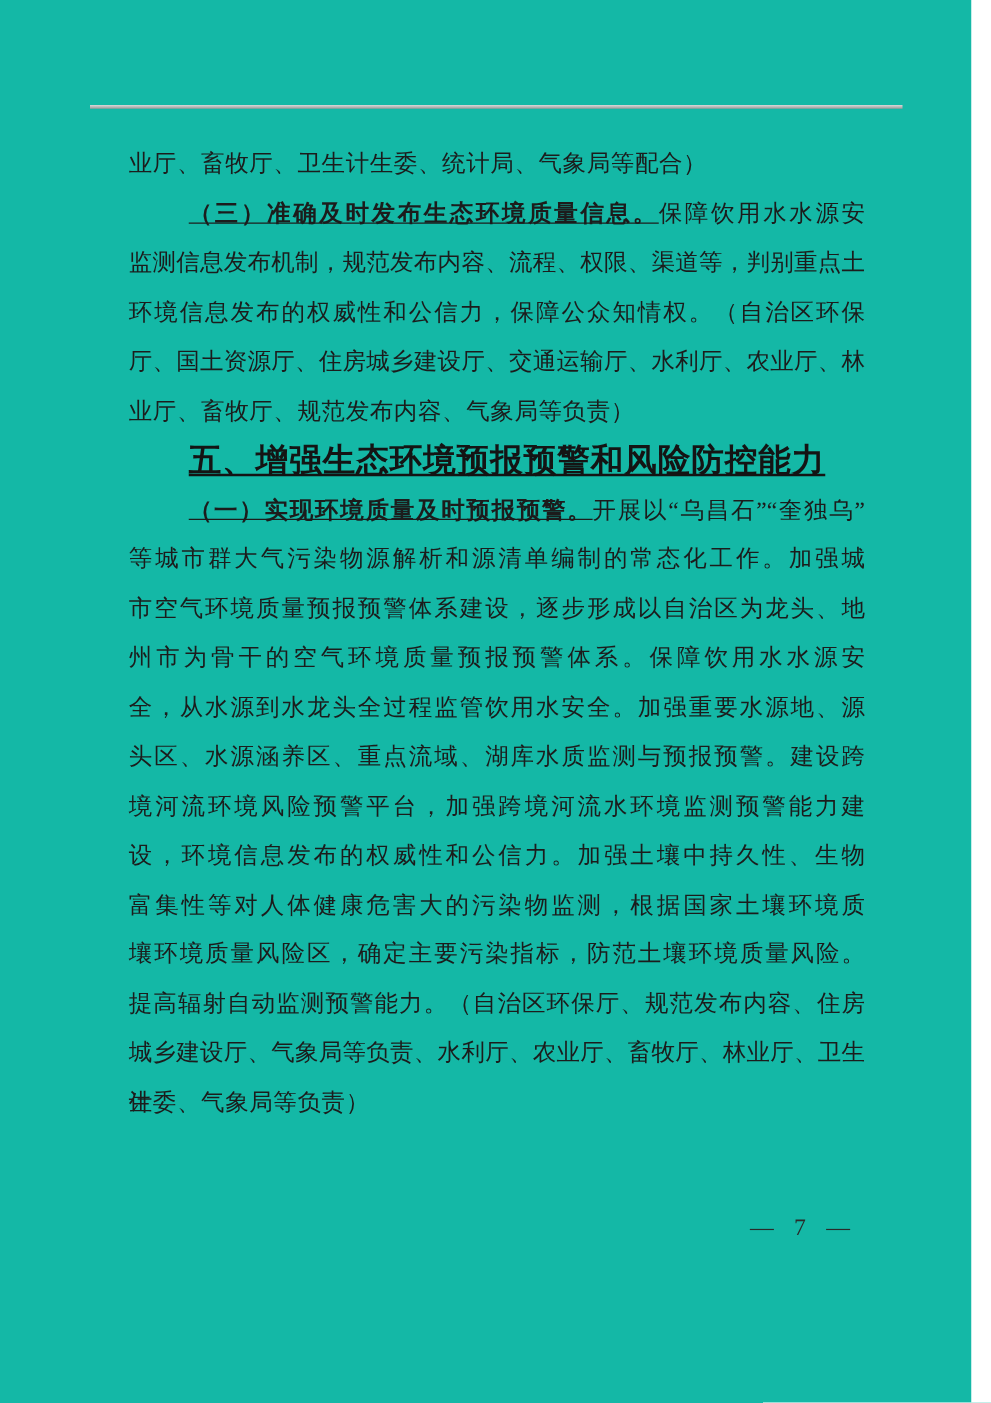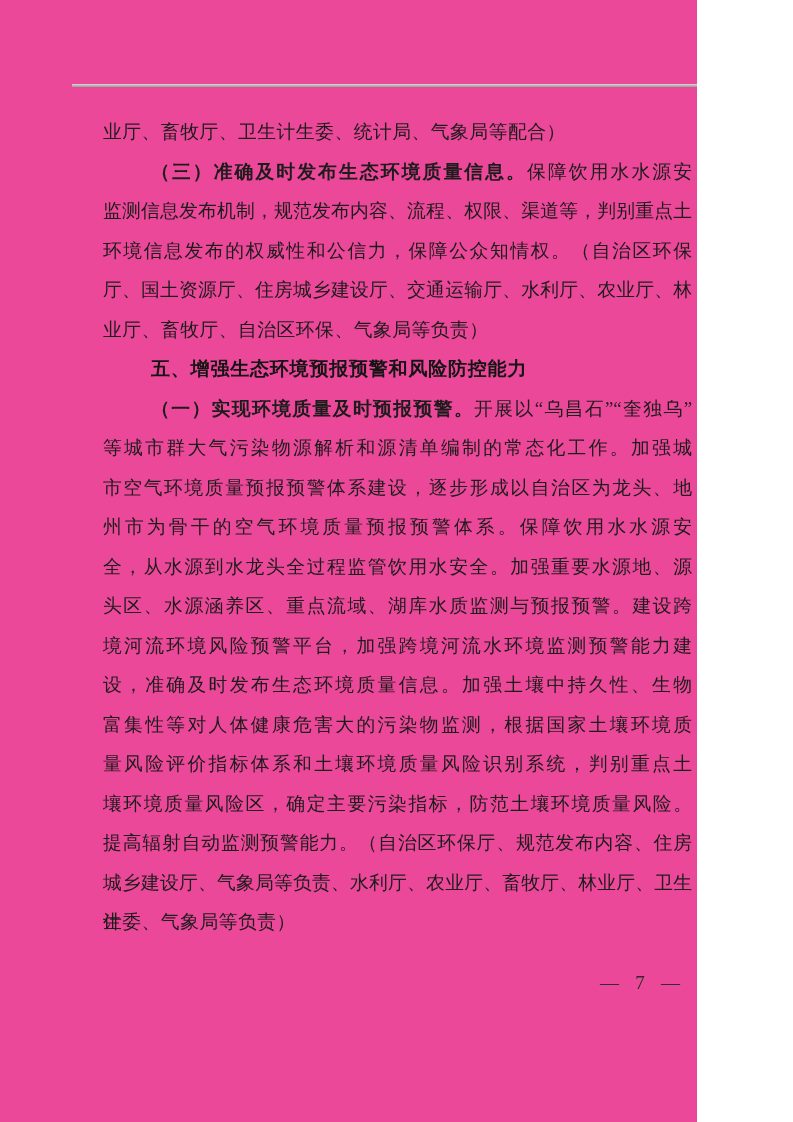--- a/index.html
+++ b/index.html
@@ -1,20 +1,20 @@
 <!DOCTYPE html>
 <html><head>
 <meta charset="utf-8">
 <style>
   html, body { margin: 0; padding: 0; background: #ffffff; }
   .page {
     position: relative;
-    width: 697px;
+    width: 777px;
     height: 1122px;
-    background: #ec4899;
+    background: #14b8a6;
     font-family: "Liberation Serif", "DejaVu Serif", serif;
     color: #1c1c1c;
     overflow: hidden;
   }
   .header-rule {
     position: absolute;
     left: 72px;
     top: 84px;
     width: 650px;
     height: 3px;
@@ -36,25 +36,25 @@
   }
   .line.align-left {
     text-align: left;
     text-align-last: left;
     letter-spacing: 0.5px;
   }
   .line.indent { text-indent: 48px; }
   .line.heading {
     font-family: "Liberation Sans", "DejaVu Sans", sans-serif;
     font-weight: bold;
-    font-size: 19px;
+    font-size: 26px;
     letter-spacing: 0.8px;
     color: #141414;
   }
-  .bold { font-weight: bold; }
+  .bold { font-weight: bold; text-decoration: underline; }
   .page-footer {
     position: absolute;
     left: 600px;
     top: 972px;
     width: 80px;
     display: flex;
     justify-content: space-between;
     align-items: center;
     font-size: 19px;
     color: #2a2a2a;
@@ -64,32 +64,31 @@
 <body>
 
 <div class="page">
   <div class="header-rule"></div>
   <div class="doc-body">
       <div class="line align-left"><span>业厅、畜牧厅、卫生计生委、统计局、气象局等配合）</span></div>
       <div class="line indent"><span class="bold">（三）准确及时发布生态环境质量信息。</span><span>保障饮用水水源安</span></div>
       <div class="line"><span>监测信息发布机制，规范发布内容、流程、权限、渠道等，判别重点土</span></div>
       <div class="line"><span>环境信息发布的权威性和公信力，保障公众知情权。（自治区环保</span></div>
       <div class="line"><span>厅、国土资源厅、住房城乡建设厅、交通运输厅、水利厅、农业厅、林</span></div>
-      <div class="line align-left"><span>业厅、畜牧厅、自治区环保、气象局等负责）</span></div>
+      <div class="line align-left"><span>业厅、畜牧厅、规范发布内容、气象局等负责）</span></div>
       <div class="line align-left indent heading"><span class="bold">五、增强生态环境预报预警和风险防控能力</span></div>
       <div class="line indent"><span class="bold">（一）实现环境质量及时预报预警。</span><span>开展以“乌昌石”“奎独乌”</span></div>
       <div class="line"><span>等城市群大气污染物源解析和源清单编制的常态化工作。加强城</span></div>
       <div class="line"><span>市空气环境质量预报预警体系建设，逐步形成以自治区为龙头、地</span></div>
       <div class="line"><span>州市为骨干的空气环境质量预报预警体系。保障饮用水水源安</span></div>
       <div class="line"><span>全，从水源到水龙头全过程监管饮用水安全。加强重要水源地、源</span></div>
       <div class="line"><span>头区、水源涵养区、重点流域、湖库水质监测与预报预警。建设跨</span></div>
       <div class="line"><span>境河流环境风险预警平台，加强跨境河流水环境监测预警能力建</span></div>
-      <div class="line"><span>设，准确及时发布生态环境质量信息。加强土壤中持久性、生物</span></div>
+      <div class="line"><span>设，环境信息发布的权威性和公信力。加强土壤中持久性、生物</span></div>
       <div class="line"><span>富集性等对人体健康危害大的污染物监测，根据国家土壤环境质</span></div>
-      <div class="line"><span>量风险评价指标体系和土壤环境质量风险识别系统，判别重点土</span></div>
       <div class="line"><span>壤环境质量风险区，确定主要污染指标，防范土壤环境质量风险。</span></div>
       <div class="line"><span>提高辐射自动监测预警能力。（自治区环保厅、规范发布内容、住房</span></div>
       <div class="line"><span>城乡建设厅、气象局等负责、水利厅、农业厅、畜牧厅、林业厅、卫生计</span></div>
       <div class="line align-left"><span>生委、气象局等负责）</span></div>
     </div>
   <div class="page-footer">
     <span>—</span>
     <span>7</span>
     <span>—</span>
   </div>

